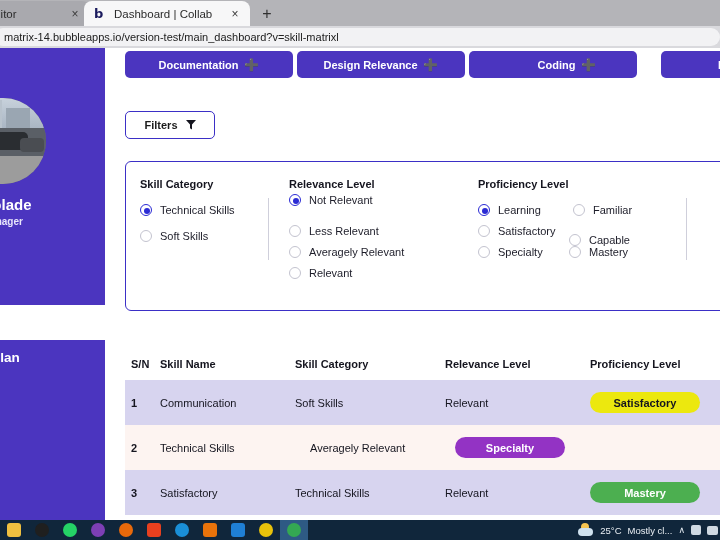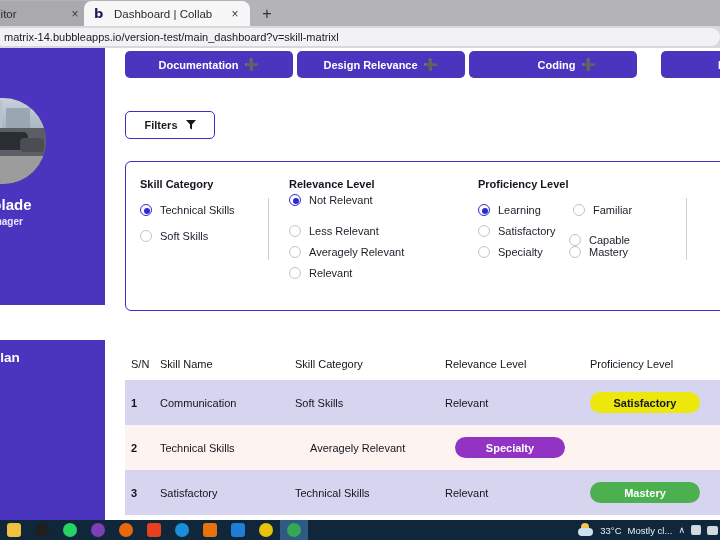--- a/index.html
+++ b/index.html
@@ -158,21 +158,21 @@
   .radio.on { border-color: #2b2bd4; border-width: 1.5px; }
   .radio.on::after {
     content: ""; position: absolute; left: 2.5px; top: 2.5px;
     width: 6px; height: 6px; border-radius: 50%; background: #2b2bd4;
   }
 
   
   #skill-table { position: absolute; left: 20px; top: 300px; width: 700px; }
   .t-row { display: flex; align-items: center; height: 45px; }
   .t-head { height: 32px; background: #ffffff; }
-  .t-head .cell { font-size: 11px; font-weight: 400; color: #15151f; }
+  .t-head .cell { font-size: 11px; font-weight: 700; color: #15151f; }
   .t-row .cell { font-size: 11px; color: #15151f; white-space: nowrap; overflow: hidden; }
   .c-sn   { width: 35px; padding-left: 6px; font-weight: 700; }
   .c-name { width: 135px; }
   .c-cat  { width: 150px; }
   .c-rel  { width: 145px; }
   .c-prof { width: 200px; }
   .row-lav  { background: #d7d4ef; }
   .row-pink { background: #fdf4f1; }
   .badge {
     display: inline-flex; align-items: center; justify-content: center;
@@ -438,19 +438,19 @@
     <span class="tb-icon active">
         <span class="ic round" style="background: rgb(52, 168, 83);"></span>
       </span>
   </div>
 
   <div id="tray-right">
     <span class="wx-icon">
       <span class="moon"></span>
         <span class="cloud"></span>
     </span>
-    <span>33°C</span>
+    <span>25°C</span>
     <span>Mostly cl...</span>
     <span class="tray-glyph">∧</span>
     <span class="tray-sq"></span>
     <span class="tray-cam"></span>
   </div>
 </div>
 
 </body></html>

